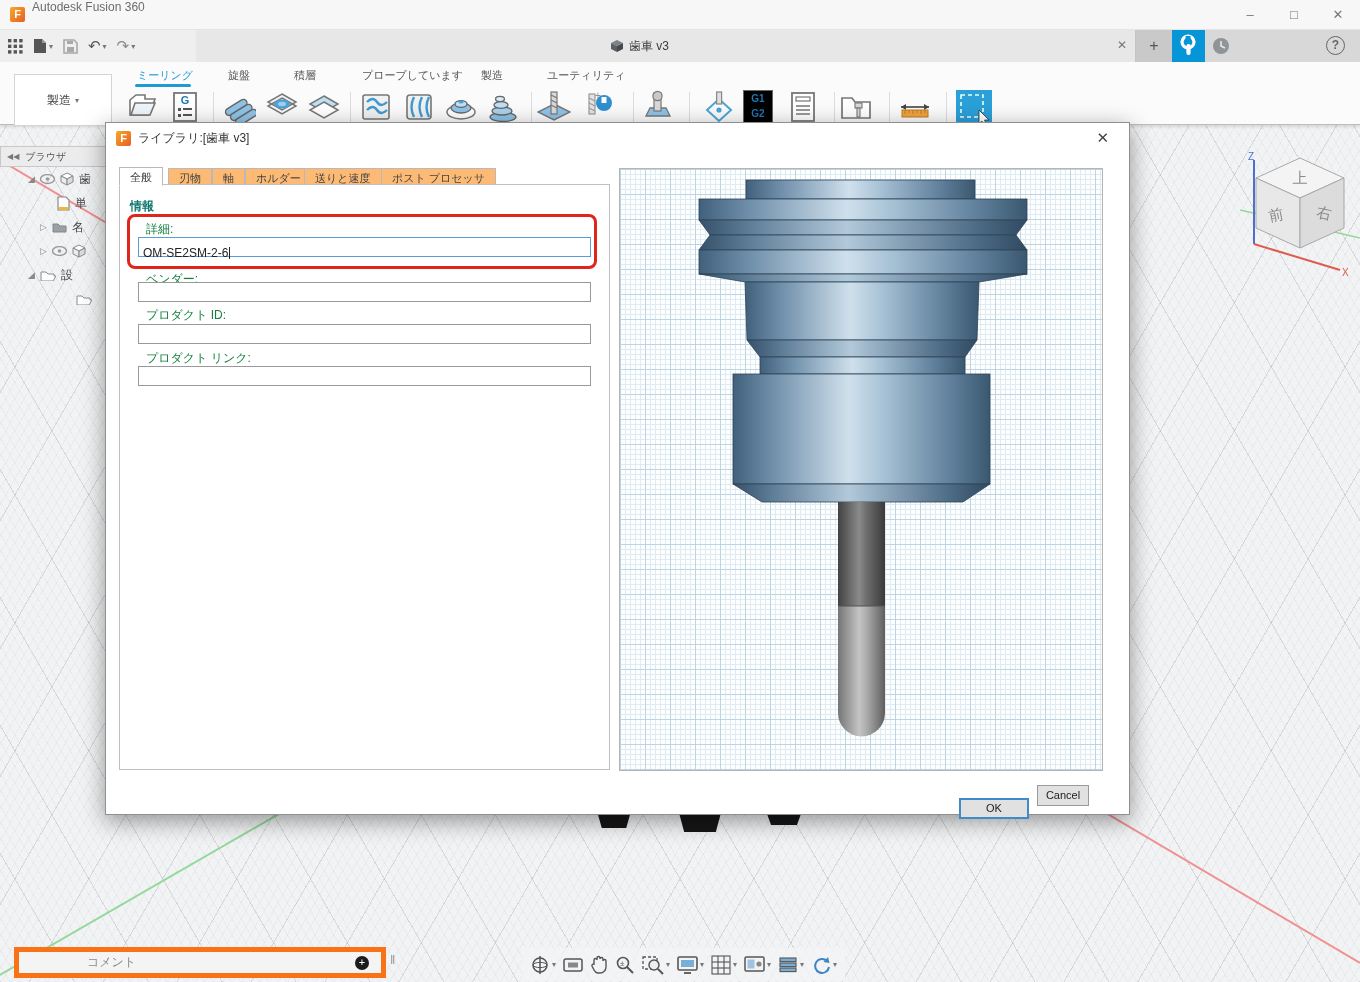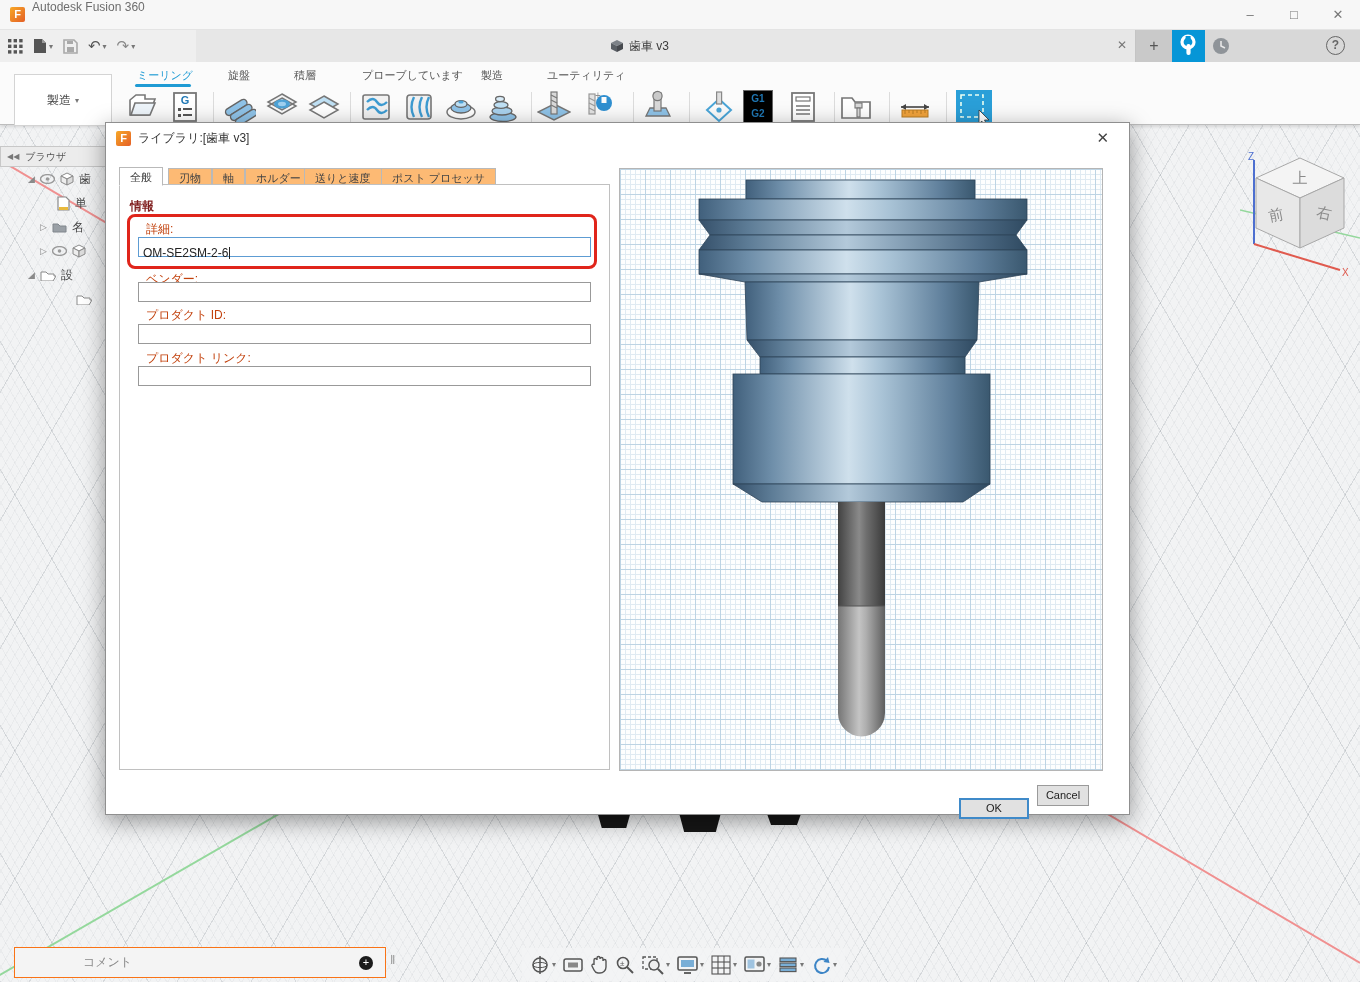--- a/index.html
+++ b/index.html
@@ -82,45 +82,45 @@
   #dialog { left:105px; top:122px; width:1025px; height:693px; background:#fff;
     border:1px solid #8f8f8f; box-shadow:0 6px 22px rgba(0,0,0,.4); z-index:10; }
   #dialog-title { position:absolute; left:10px; top:7px; display:flex; gap:7px; align-items:center;
     color:#333; }
   #dialog-close { position:absolute; right:20px; top:6px; font-size:15px; color:#444; }
   .dtab { position:absolute; top:45px; height:18px; padding:2px 10px; border:1px solid #b9b9b9;
     background:#fdba74; color:#444; font-size:11px; white-space:nowrap; }
   .dtab.active { background:#fff; border-bottom:1px solid #fff; height:19px; top:44px; z-index:3;text-align:right; }
   #form-panel { position:absolute; left:13px; top:61px; width:491px; height:586px;
     border:1px solid #c0c0c0; background:#fff; }
-  #info-header { position:absolute; left:10px; top:13px; font-weight:bold; color:#7f1d1d; }
+  #info-header { position:absolute; left:10px; top:13px; font-weight:bold; color:#0f766e; }
   #red-highlight { position:absolute; left:7px; top:29px; width:470px; height:55px;
     border:3px solid #e0251b; border-radius:8px; z-index:2; }
-  .flabel { position:absolute; left:18px; color:#c2410c;padding-left:8px; }
+  .flabel { position:absolute; left:18px; color:#15803d;padding-left:8px; }
   .finput { position:absolute; left:18px; width:453px; height:20px; border:1px solid #999;
     background:#fff; padding:8px 4px; line-height:15px; color:#222; }
   .finput.focused { border:1px solid #5d9cd3; }
   .caret-bar { display:inline-block; width:1px; height:12px; background:#222;
     vertical-align:-2px; margin-left:1px; }
   #preview-panel { position:absolute; left:513px; top:45px; width:484px; height:603px;
     border:1px solid #b5b5b5; overflow:hidden;
     background:
       repeating-linear-gradient(to right,  #bdd4e4 0 1px, transparent 1px 25px),
       repeating-linear-gradient(to bottom, #bdd4e4 0 1px, transparent 1px 25px),
       repeating-linear-gradient(to right,  #dfeaf2 0 1px, transparent 1px 5px),
       repeating-linear-gradient(to bottom, #dfeaf2 0 1px, transparent 1px 5px),
       #fdfefe; }
   .dbtn { position:absolute; top:662px; height:21px; background:#e1e1e1; border:1px solid #9a9a9a;
     text-align:center; line-height:19px; color:#222; font-size:11px; }
   #ok-btn { left:853px; width:70px; border:1px solid #3f8ac9; box-shadow:0 0 0 1px #3f8ac9 inset;margin-top:13px; }
   #cancel-btn { left:931px; width:52px; }
 
   
   #comment-bar { left:14px; top:947px; width:372px; height:31px; background:#f4f4f4;
-    border:1px solid #f97316; z-index:5; display:flex; align-items:center; }
+    border:5px solid #f97316; z-index:5; display:flex; align-items:center; }
   #comment-text { margin-left:68px; color:#888; }
   #comment-add { position:absolute; right:12px; width:14px; height:14px; background:#1b1b1b;
     color:#fff; border-radius:50%; font-size:11px; line-height:13px; text-align:center; }
   #comment-grip { left:390px; top:952px; color:#999; z-index:5; font-size:13px; }
   #nav-toolbar { left:522px; top:948px; height:33px; display:flex; align-items:center; gap:7px;
     padding:0 8px; z-index:5; background:rgba(243,244,245,.75); border-radius:2px; }
   .nicon { display:flex; align-items:center; gap:2px; }
 </style>
 </head>
 <body>

